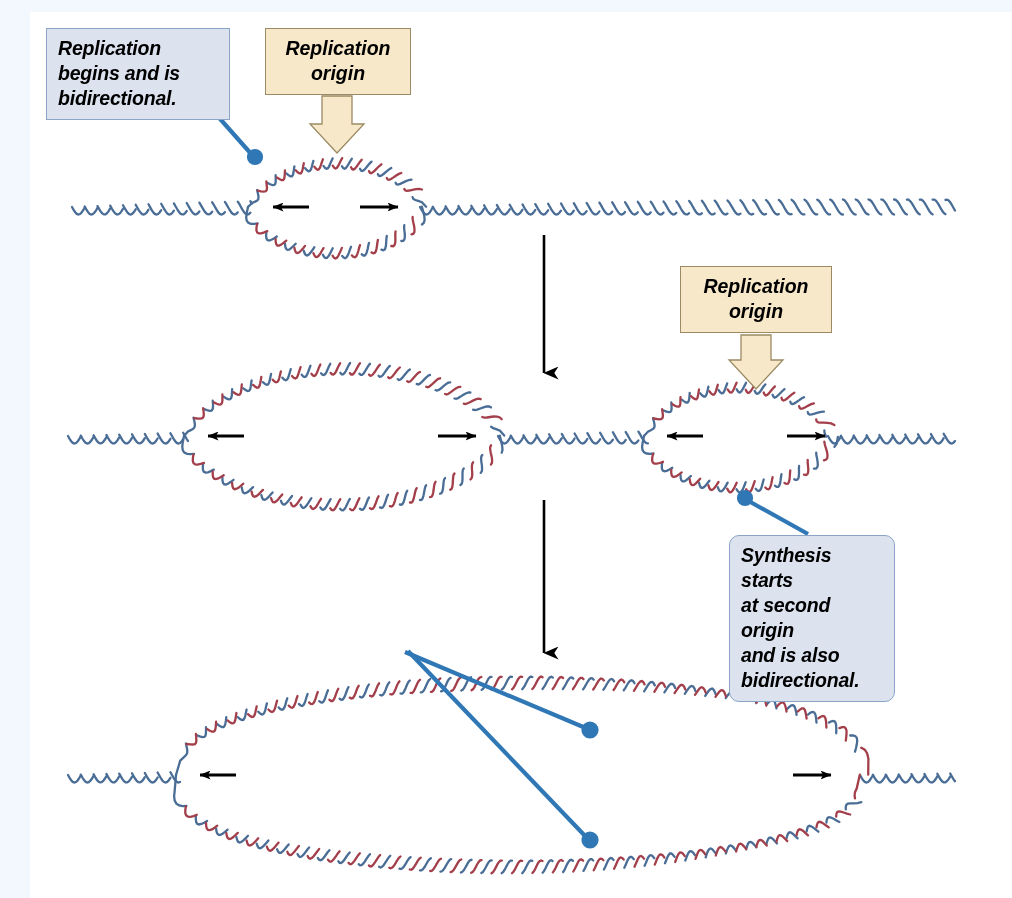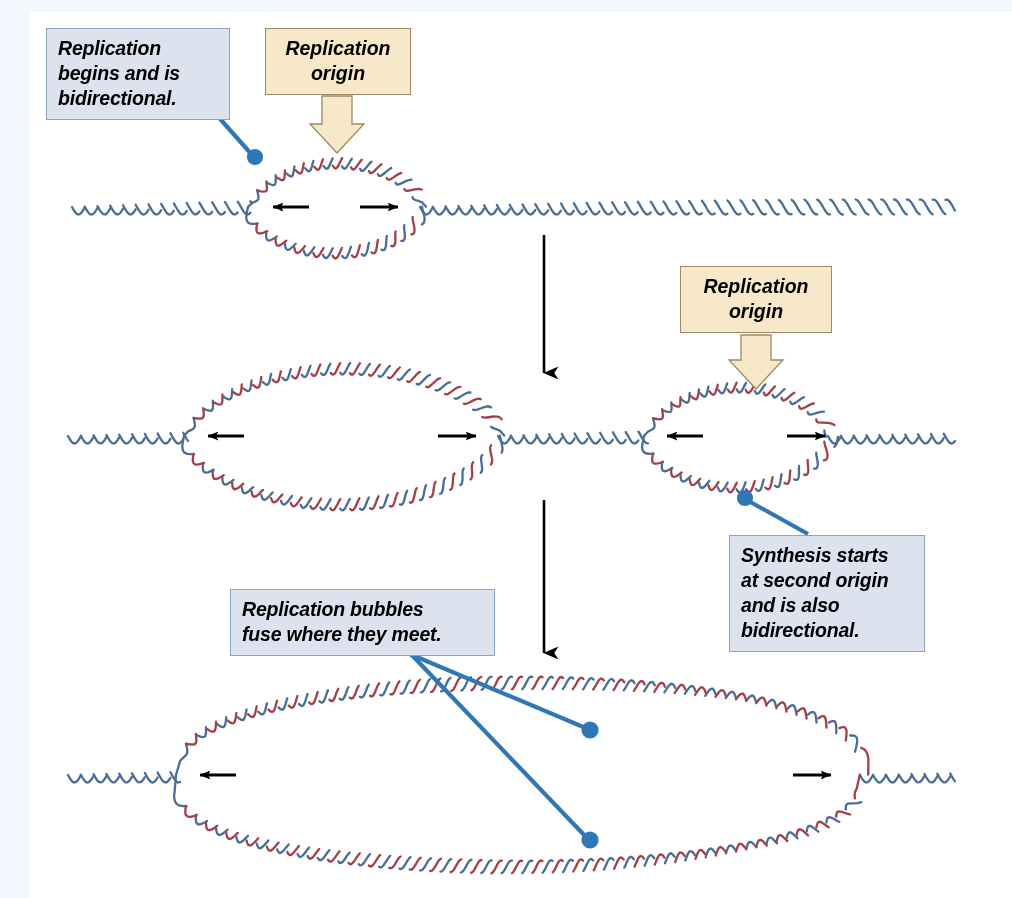--- a/index.html
+++ b/index.html
@@ -34,21 +34,21 @@
     color:#000000;
     font-weight:bold;
     font-size:19.5px;
     line-height:25px;
     text-align:center;
     padding:7px 10px 8px 10px;
     box-sizing:border-box;
     white-space:pre-line;
   }
   #cal-begin{left:46px;top:28px;width:184px;}
-  #cal-synth{left:729px;top:535px;width:196px;}
+  #cal-synth{left:729px;top:535px;width:166px;border-radius:10px;}
   #cal-fuse{left:230px;top:589px;width:265px;}
   #org-1{left:265px;top:28px;width:146px;}
   #org-2{left:680px;top:266px;width:152px;}
 </style>
 </head>
 <body>
 
 <div id="stage">
   <div class="panel"></div>
 
@@ -494,20 +494,18 @@
     </g>
   </svg>
 
   <div class="callout" id="cal-begin">Replication
 begins and is
 bidirectional.</div>
   <div class="callout" id="cal-synth">Synthesis starts
 at second origin
 and is also
 bidirectional.</div>
-  <div class="callout" id="cal-fuse">Replication bubbles
-fuse where they meet.</div>
 
   <div class="origin-box" id="org-1">Replication
 origin</div>
   <div class="origin-box" id="org-2">Replication
 origin</div>
 </div>
 
 </body></html>

